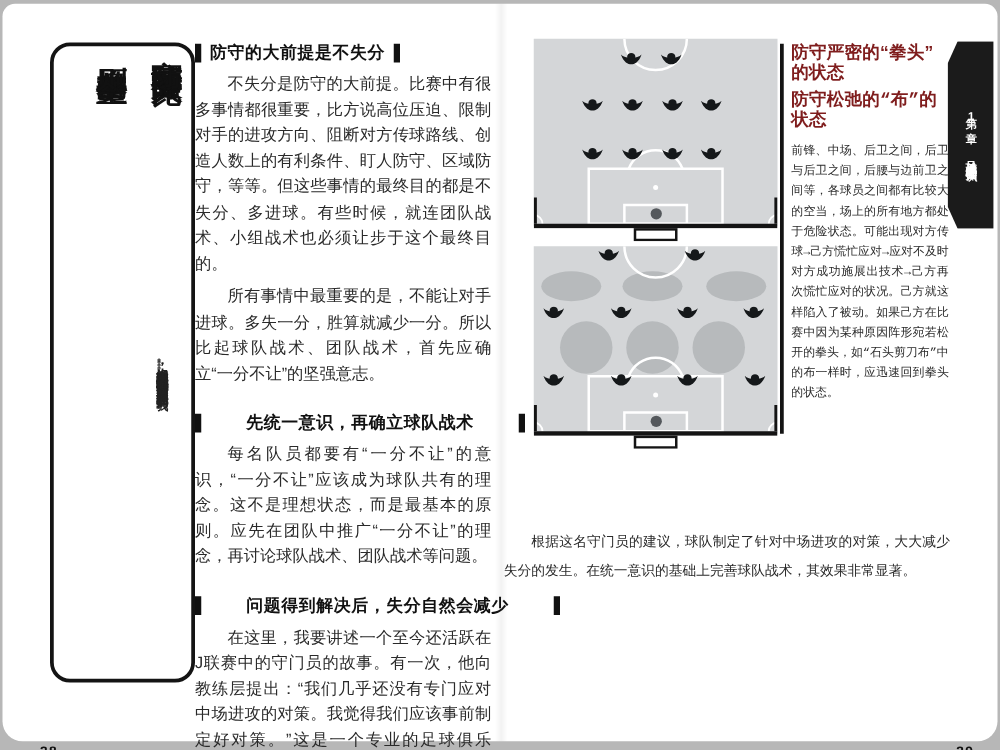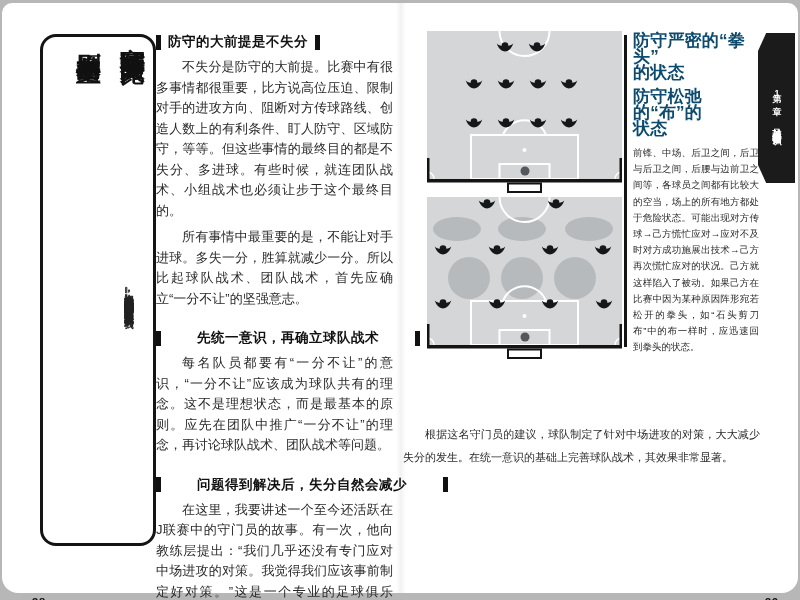--- a/index.html
+++ b/index.html
@@ -54,27 +54,27 @@
   .gaps,.players{position:absolute;left:0;top:0;width:195px;height:150px;}
   .markings{position:absolute;left:0;top:0;}
   .gap{position:absolute;background:#b7babc;border-radius:50%;transform:translate(-50%,-50%);}
   .player{position:absolute;width:18px;height:12px;transform:translate(-50%,-50%);}
   .player svg{display:block;}
   .gk{position:absolute;width:9px;height:9px;border-radius:50%;background:#54585c;transform:translate(-50%,-50%);}
   
   .vrule{position:absolute;left:622px;top:32px;width:2.5px;height:312px;background:#141414;}
   .notes{position:absolute;left:631px;top:30px;width:126px;}
   .note h3{
-    margin:0 0 8px 0;font-size:17px;line-height:16px;font-weight:700;color:#0c4a6e;
+    margin:0 0 8px 0;font-size:14px;line-height:16px;font-weight:700;color:#7f1d1d;
     white-space:pre-line;letter-spacing:0.2px;
   }
   .note p{
     margin:0;font-size:9.5px;line-height:16.2px;text-align:justify;color:#2a2a2a;
   }
-  .note+.note{}
+  .note+.note{font-family:Liberation Mono, monospace;}
   .caption{
     position:absolute;left:401px;top:420px;width:357px;margin:0;
     font-size:11px;line-height:23px;text-indent:2em;text-align:justify;color:#2a2a2a;
   }
   
   .chapter-tab{
     position:absolute;left:756px;top:30px;width:37px;height:150px;
     background:#1b1b1b;display:flex;align-items:center;justify-content:center;
     clip-path:polygon(22% 0,100% 0,100% 100%,22% 100%,0 88%,0 12%);
   }

